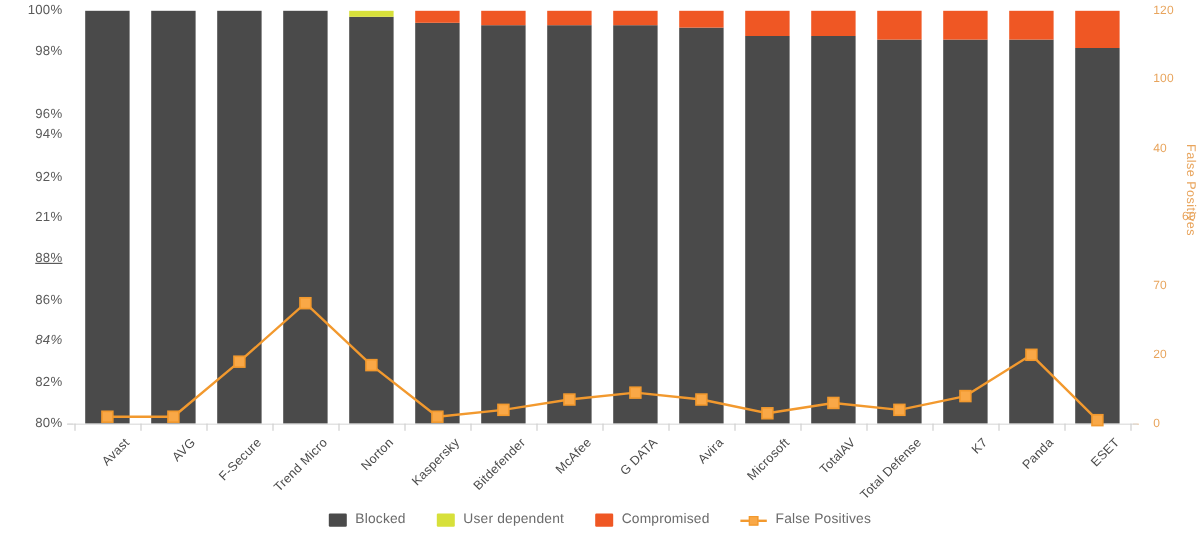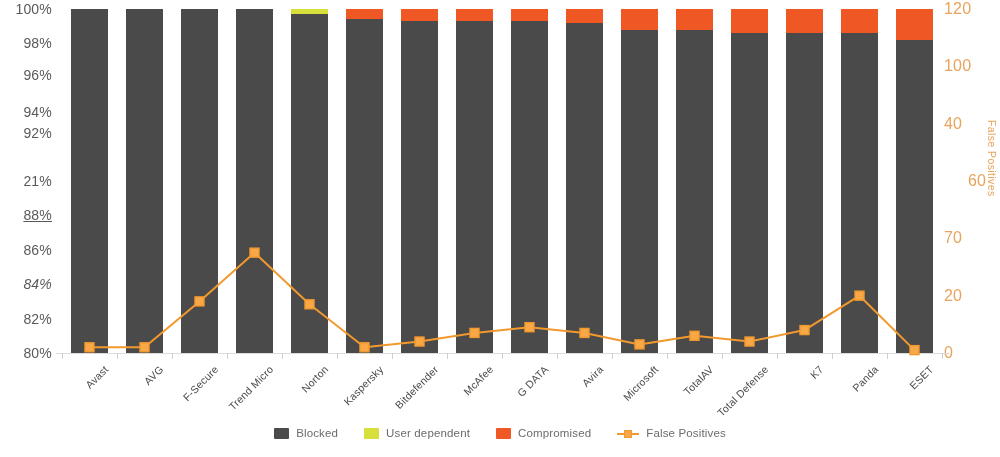--- a/index.html
+++ b/index.html
@@ -25,42 +25,42 @@
   
   #y-axis-left {
     position: absolute;
     left: 0; top: 0;
     width: 62px; height: 362px;
   }
   .ytick-left {
     position: absolute;
     right: 10px;
     transform: translateY(-50%);
-    font-size: 14px;
+    font-size: 11px;
     color: #5a5a5a;
     white-space: nowrap;
     letter-spacing: .2px;
   }
   .ytick-left-mark {
     position: absolute;
     left: 56px;
     width: 5px; height: 1px;
     background: #d2d2d2;
   }
   
   #y-axis-right {
     position: absolute;
     left: 942px; top: 0;
     width: 58px; height: 362px;
   }
   .ytick-right {
     position: absolute;
-    left: 2px;
+    left: 19px;
     transform: translateY(-50%);
-    font-size: 16px;
+    font-size: 10px;
     color: #e8a45c;
     white-space: nowrap;
     letter-spacing: .2px;
   }
   .ytick-right-mark {
     position: absolute;
     left: 2px;
     width: 5px; height: 1px;
     background: #e8c49c;
   }
@@ -167,23 +167,23 @@
 <div id="chart-card">
 
   <div id="y-axis-left">
       <div class="ytick-left" style="top: 353px; text-align: center;">80%</div>
       <div class="ytick-left-mark" style="top: 353px;"></div>
       <div class="ytick-left" style="top: 318.6px;">82%</div>
       <div class="ytick-left" style="top: 284.2px; font-style: italic;">84%</div>
       <div class="ytick-left" style="top: 249.8px;">86%</div>
       <div class="ytick-left" style="top: 215.4px; text-decoration: underline;">88%</div>
       <div class="ytick-left" style="top: 181px;">21%</div>
-      <div class="ytick-left" style="top: 133px; margin-left: 42px;">92%</div>
+      <div class="ytick-left" style="top: 148px; margin-left: 42px;">92%</div>
       <div class="ytick-left" style="top: 112.2px; text-align: right;">94%</div>
-      <div class="ytick-left" style="top: 75px; text-align: center;">96%</div>
+      <div class="ytick-left" style="top: 95px; text-align: center;">96%</div>
       <div class="ytick-left" style="top: 43.4px;">98%</div>
       <div class="ytick-left" style="top: 9px;">100%</div>
     </div>
 
   <div id="y-axis-right">
     <div id="right-axis-title">False Positives</div>
   <div class="ytick-right" style="top: 353px;">0</div>
       <div class="ytick-right-mark" style="top: 353px;"></div>
       <div class="ytick-right" style="top: 295.667px;">20</div>
       <div class="ytick-right" style="top: 238.333px;">70</div>

